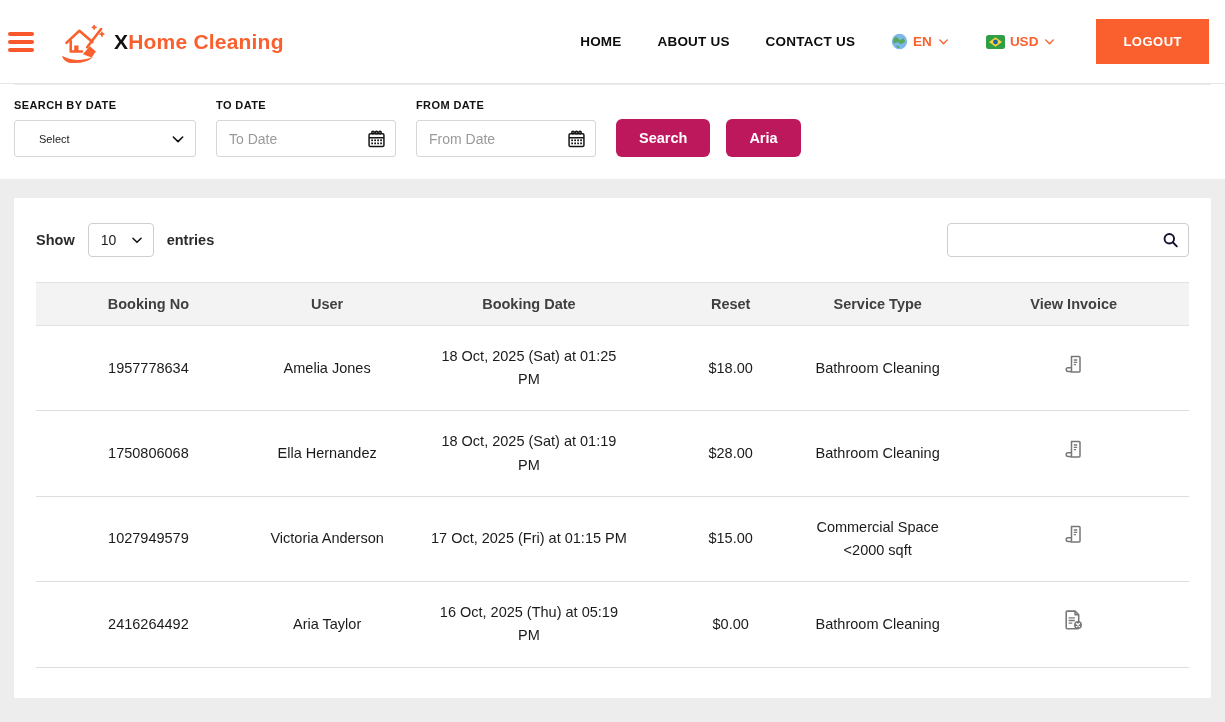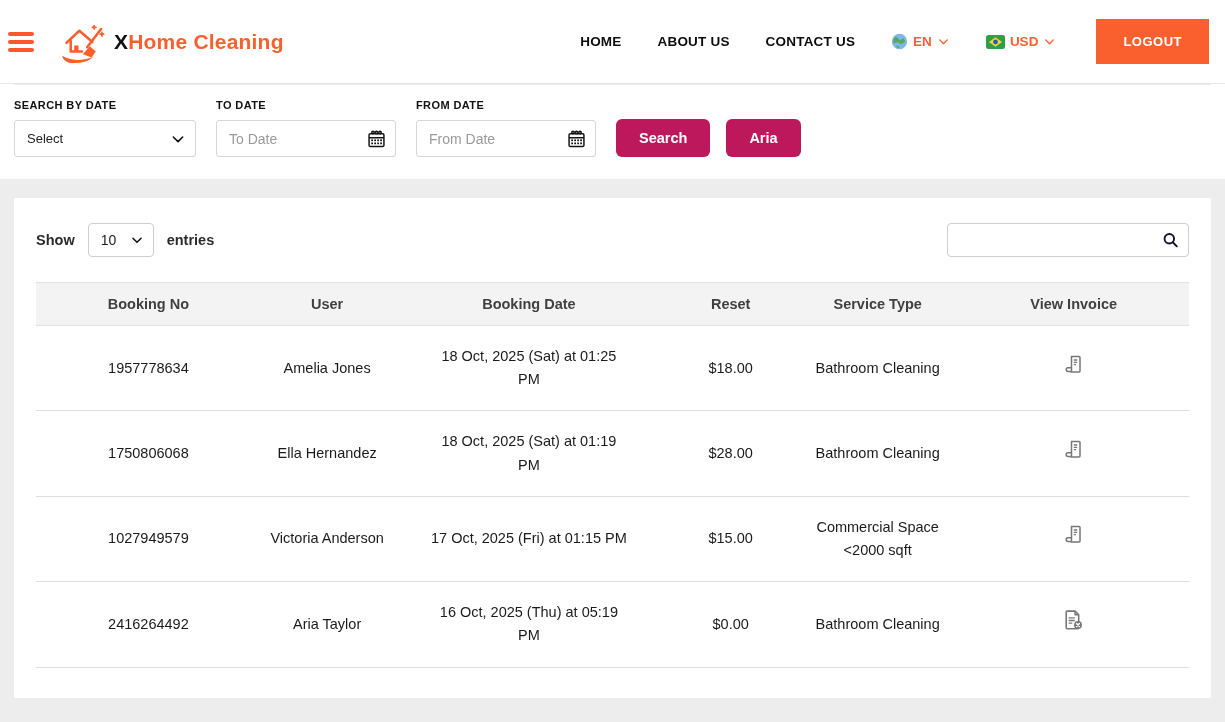--- a/index.html
+++ b/index.html
@@ -32,21 +32,21 @@
   
   .page-head { background: #fff; padding: 0 14px 22px 14px; }
   .page-title { color: #fa5740; font-size: 24px; font-weight: 800; padding: 17px 0 13px 0; }
   .head-divider { border-top: 1px solid #ececec; }
   .filters { display: flex; align-items: flex-end; gap: 20px; margin-top: 14px; }
   .filter-group { display: flex; flex-direction: column; }
   .filter-label { font-size: 11px; font-weight: 800; letter-spacing: .4px; color: #111; margin-bottom: 9px; }
   .select-wrap, .date-wrap { position: relative; }
   .filter-select {
     width: 182px; height: 37px; border: 1px solid #d7d7d7; border-radius: 3px;
-    font-size: 13px; color: #222; padding: 0 30px 0 12px; background: #fff;
+    font-size: 11px; color: #222; padding: 0 30px 0 24px; background: #fff;
     appearance: none; -webkit-appearance: none; font-family: inherit; cursor: pointer;
   }
   .select-chevron { position: absolute; right: 10px; top: 50%; transform: translateY(-50%); pointer-events: none; display: flex; }
   .date-input {
     width: 180px; height: 37px; border: 1px solid #d7d7d7; border-radius: 3px;
     font-size: 14px; color: #222; padding: 0 36px 0 12px; font-family: inherit;
   }
   .date-input::placeholder { color: #9a9a9a; }
   .cal-icon { position: absolute; right: 9px; top: 50%; transform: translateY(-50%); pointer-events: none; display: flex; }
   .btn-dark {

